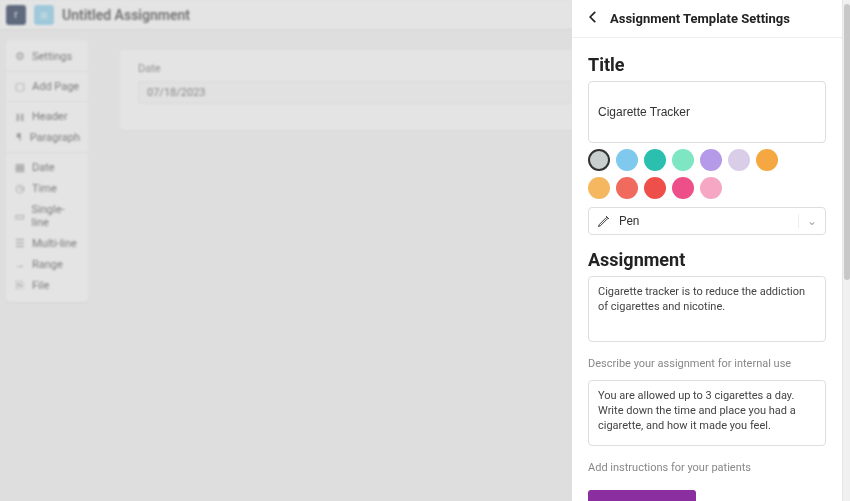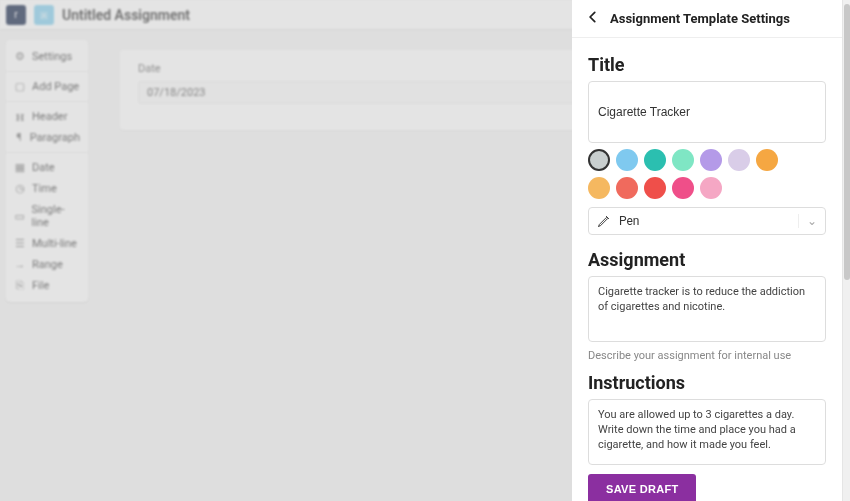--- a/index.html
+++ b/index.html
@@ -34,21 +34,21 @@
   .panel-body { padding:10px 16px 0; overflow-y:auto; flex:1;}
   .field-label { font-size:18px; font-weight:700; color:#222; margin:6px 0 6px;}
   .text-input { width:100%; border:1px solid #ddd; border-radius:4px; padding:23px 9px; font-size:12px; color:#333;}
   .colors { display:flex; flex-wrap:wrap; gap:6px; margin:6px 0 8px; max-width:200px;}
   .swatch { width:22px; height:22px; border-radius:50%; cursor:pointer; border:2px solid transparent;}
   .swatch.selected { border-color:#333; }
   .select { width:100%; border:1px solid #ddd; border-radius:4px; padding:6px 8px; display:flex; align-items:center; justify-content:space-between; font-size:12px; color:#333;}
   .select .left { display:flex; align-items:flex-end; gap:8px;}
   .select .chev { color:#aaa; border-left:1px solid #eee; padding-left:8px;}
   .textarea { width:100%; border:1px solid #ddd; border-radius:4px; padding:8px 9px; font-size:11px; color:#444; resize:none; min-height:66px; font-family:inherit; line-height:1.35;}
-  .helper { font-size:11px; color:#888; margin:4px 0 10px;}
+  .helper { font-size:11px; color:#888; margin:12px 0 10px;}
   .save-btn { background:#8b2fa0; color:#fff; border:none; border-radius:3px; padding:9px 18px; font-size:11px; font-weight:700; letter-spacing:0.3px; cursor:pointer; margin:6px 0 12px;}
   .pen-icon svg { display:block;}
 </style>
 </head>
 <body>
 
 <div class="bg">
   <div class="topbar">
     <div class="logo-sq">r</div>
     <div class="logo-sq2">※</div>
@@ -146,22 +146,22 @@
           </span>
           <span>Pen</span>
         </span>
         <span class="chev">⌄</span>
       </div>
 
       <div class="field-label" style="margin-top:14px">Assignment</div>
       <textarea class="textarea" id="desc-ta" style="">Cigarette tracker is to reduce the addiction of cigarettes and nicotine.</textarea>
       <div class="helper">Describe your assignment for internal use</div>
 
-      <div class="field-label">Instructions</div>
       <textarea class="textarea" id="instr-ta" style="">You are allowed up to 3 cigarettes a day. Write down the time and place you had a cigarette, and how it made you feel.</textarea>
+      <div class="helper">Add instructions for your patients</div>
 
       <button class="save-btn">SAVE DRAFT</button>
     </div>
   </div>
   <div class="scroll-track">
     <div class="scroll-thumb"></div>
   </div>
 </div>
 
 </body></html>

